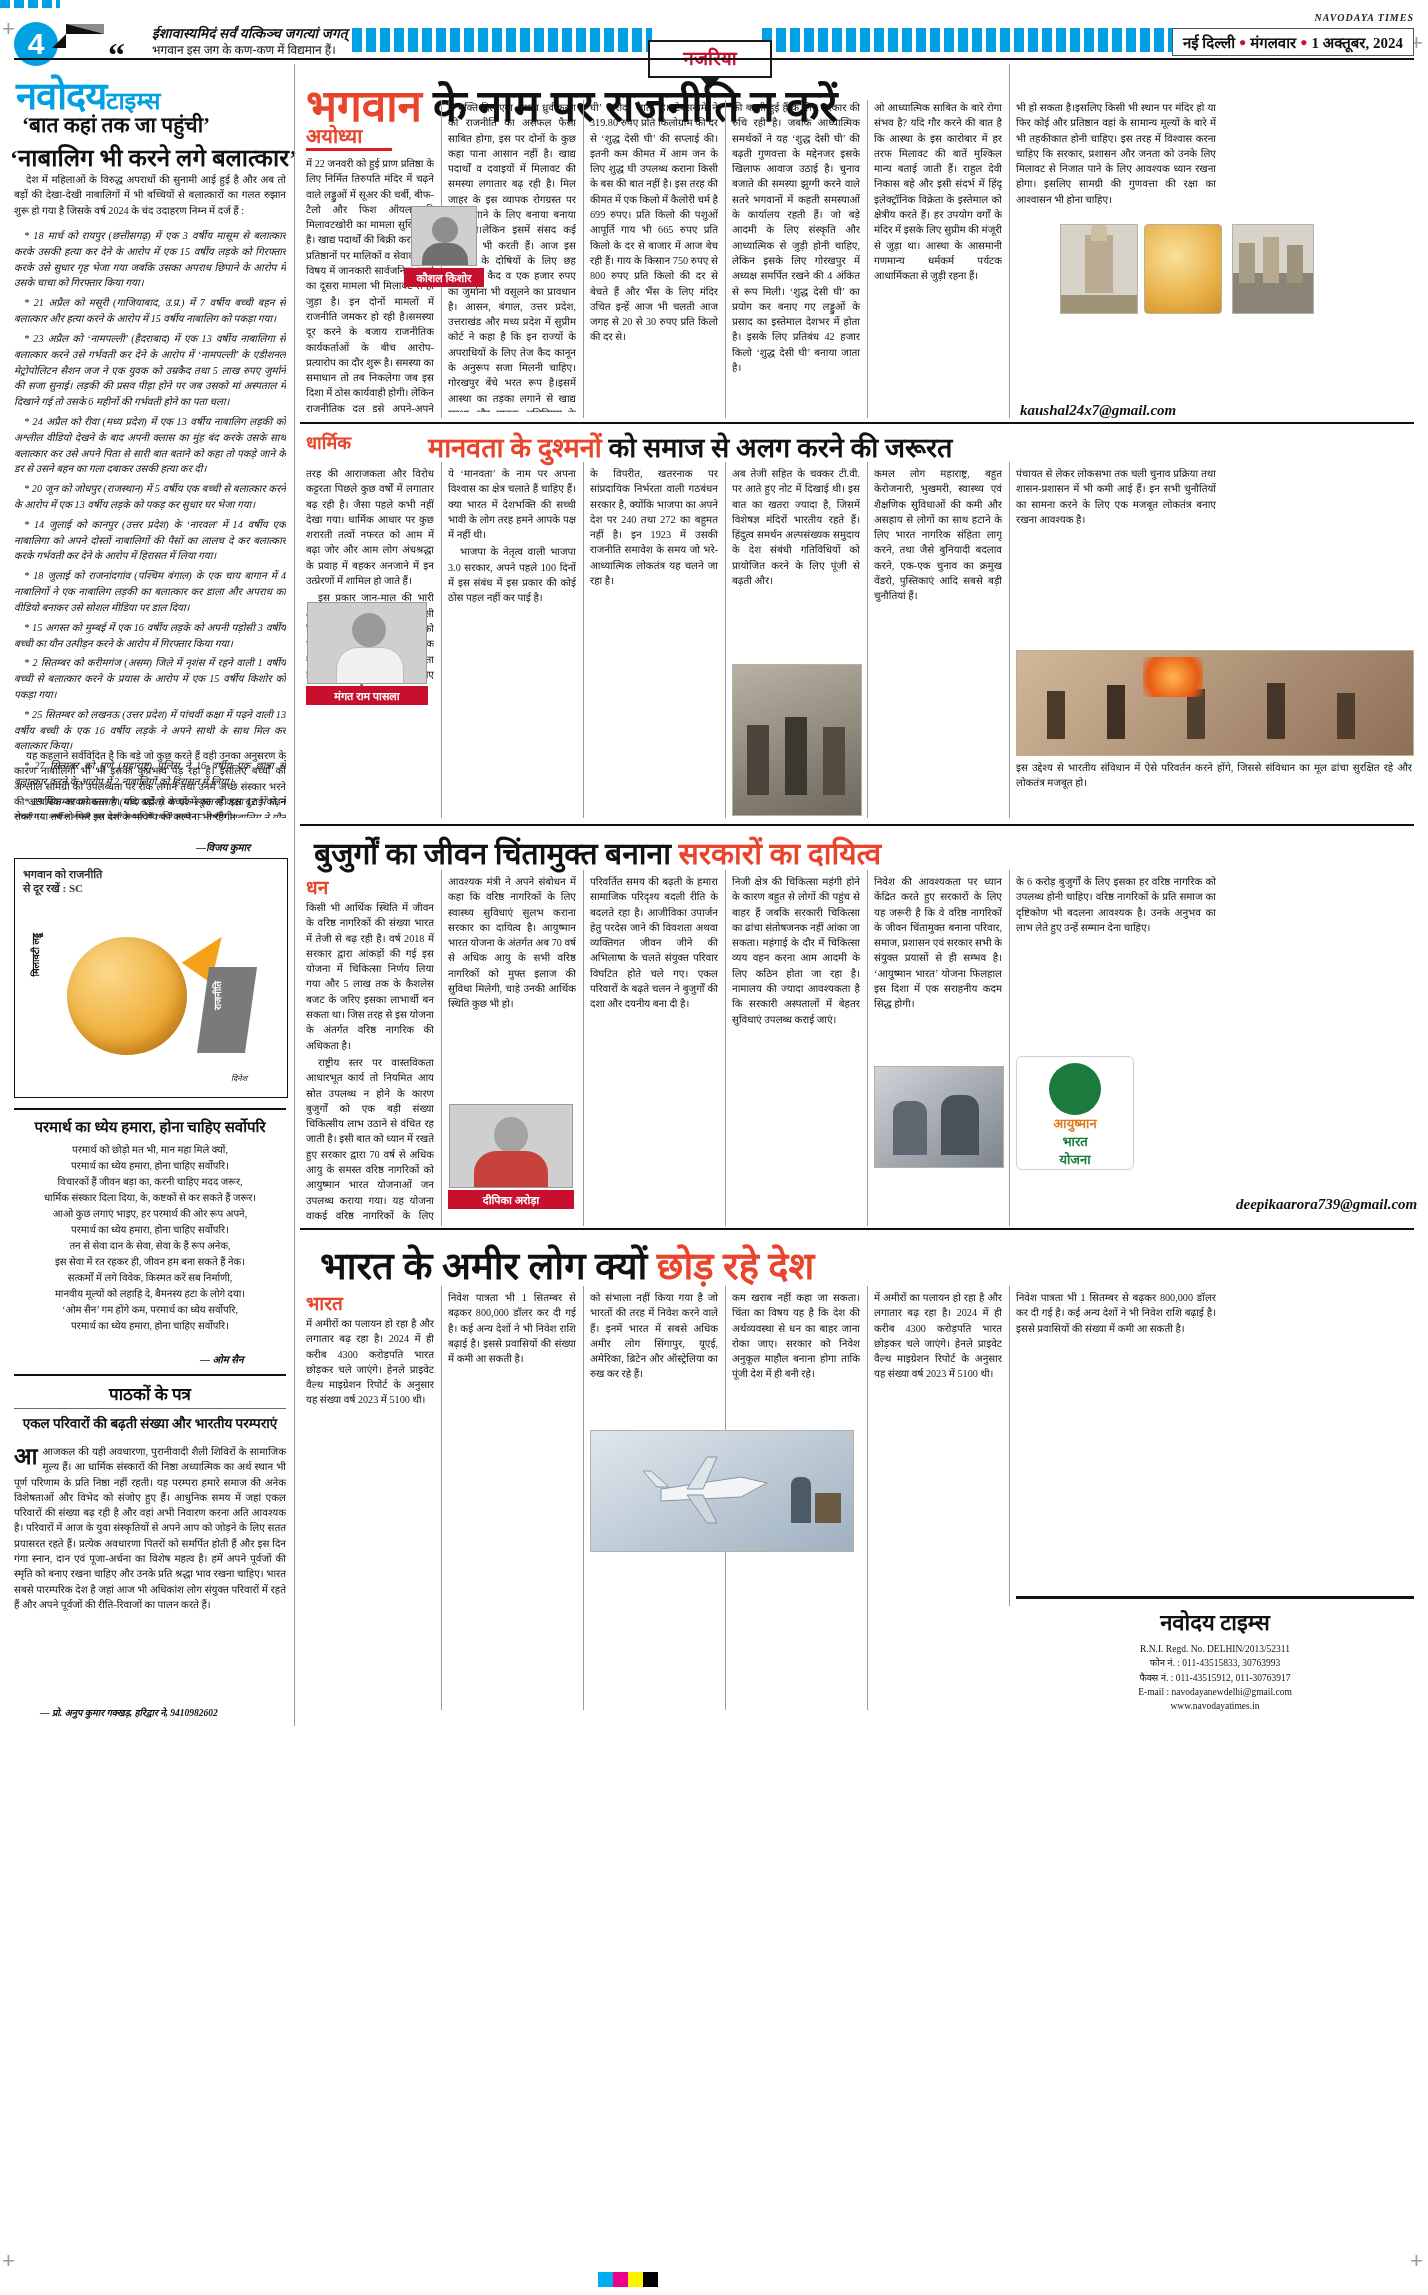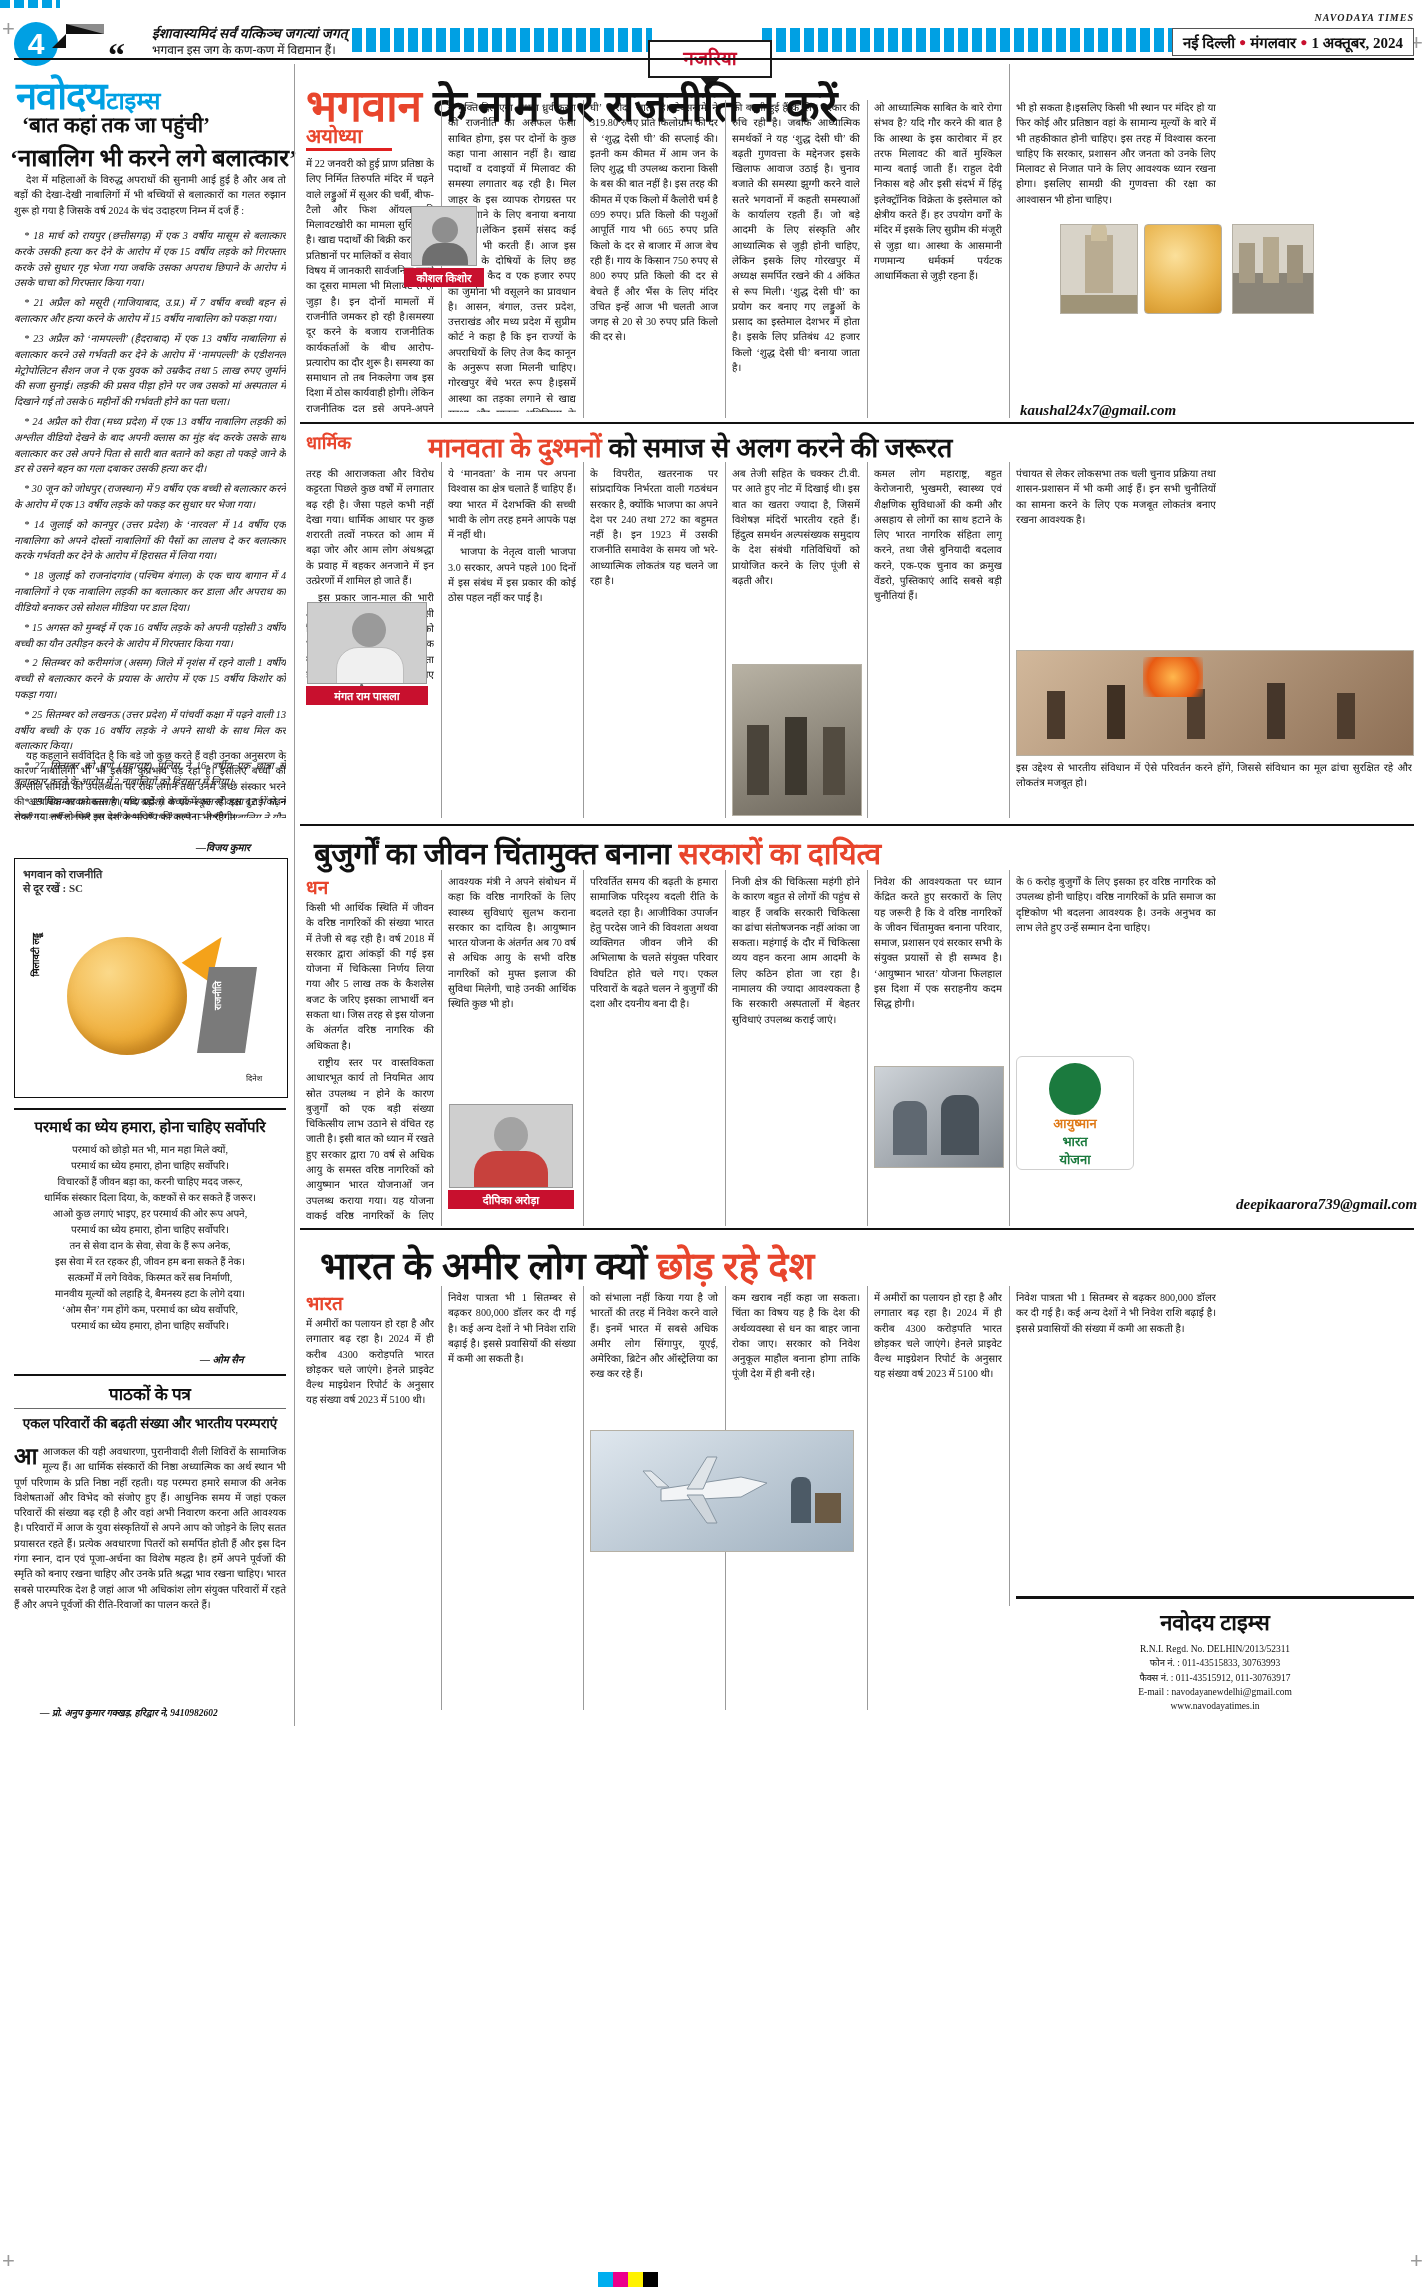--- a/index.html
+++ b/index.html
@@ -146,21 +146,21 @@
 
   <div class="col" style="left:14px;top:172px;width:272px;">
     <p>देश में महिलाओं के विरुद्ध अपराधों की सुनामी आई हुई है और अब तो बड़ों की देखा-देखी नाबालिगों में भी बच्चियों से बलात्कारों का गलत रुझान शुरू हो गया है जिसके वर्ष 2024 के चंद उदाहरण निम्न में दर्ज हैं :</p>
   </div>
 
   <div class="bullets" style="left:14px;top:228px;width:272px;height:590px;overflow:hidden;">
     <p>* 18 मार्च को रायपुर (छत्तीसगढ़) में एक 3 वर्षीय मासूम से बलात्कार करके उसकी हत्या कर देने के आरोप में एक 15 वर्षीय लड़के को गिरफ्तार करके उसे सुधार गृह भेजा गया जबकि उसका अपराध छिपाने के आरोप में उसके चाचा को गिरफ्तार किया गया।</p>
     <p>* 21 अप्रैल को मसूरी (गाजियाबाद, उ.प्र.) में 7 वर्षीय बच्ची बहन से बलात्कार और हत्या करने के आरोप में 15 वर्षीय नाबालिग को पकड़ा गया।</p>
     <p>* 23 अप्रैल को ‘नामपल्ली’ (हैदराबाद) में एक 13 वर्षीय नाबालिगा से बलात्कार करने उसे गर्भवती कर देने के आरोप में ‘नामपल्ली’ के एडीशनल मेट्रोपोलिटन सैशन जज ने एक युवक को उम्रकैद तथा 5 लाख रुपए जुर्माने की सजा सुनाई। लड़की की प्रसव पीड़ा होने पर जब उसको मां अस्पताल में दिखाने गई तो उसके 6 महीनों की गर्भवती होने का पता चला।</p>
     <p>* 24 अप्रैल को रीवा (मध्य प्रदेश) में एक 13 वर्षीय नाबालिग लड़की को अश्लील वीडियो देखने के बाद अपनी क्लास का मुंह बंद करके उसके साथ बलात्कार कर उसे अपने पिता से सारी बात बताने को कहा तो पकड़े जाने के डर से उसने बहन का गला दबाकर उसकी हत्या कर दी।</p>
-    <p>* 30 जून को जोधपुर (राजस्थान) में 9 वर्षीय एक बच्ची से बलात्कार करने के आरोप में एक 13 वर्षीय लड़के को पकड़ कर सुधार घर भेजा गया।</p>
+    <p>* 20 जून को जोधपुर (राजस्थान) में 5 वर्षीय एक बच्ची से बलात्कार करने के आरोप में एक 13 वर्षीय लड़के को पकड़ कर सुधार घर भेजा गया।</p>
     <p>* 14 जुलाई को कानपुर (उत्तर प्रदेश) के ‘नारवल’ में 14 वर्षीय एक नाबालिगा को अपने दोस्तों नाबालिगों की पैसों का लालच दे कर बलात्कार करके गर्भवती कर देने के आरोप में हिरासत में लिया गया।</p>
     <p>* 18 जुलाई को राजनांदगांव (पश्चिम बंगाल) के एक चाय बागान में 4 नाबालिगों ने एक नाबालिग लड़की का बलात्कार कर डाला और अपराध का वीडियो बनाकर उसे सोशल मीडिया पर डाल दिया।</p>
     <p>* 15 अगस्त को मुम्बई में एक 16 वर्षीय लड़के को अपनी पड़ोसी 3 वर्षीय बच्ची का यौन उत्पीड़न करने के आरोप में गिरफ्तार किया गया।</p>
     <p>* 2 सितम्बर को करीमगंज (असम) जिले में नृशंस में रहने वाली 1 वर्षीय बच्ची से बलात्कार करने के प्रयास के आरोप में एक 15 वर्षीय किशोर को पकड़ा गया।</p>
     <p>* 25 सितम्बर को लखनऊ (उत्तर प्रदेश) में पांचवीं कक्षा में पढ़ने वाली 13 वर्षीय बच्ची के एक 16 वर्षीय लड़के ने अपने साथी के साथ मिल कर बलात्कार किया।</p>
     <p>* 27 सितम्बर को पुणे (महाराष्ट्र) पुलिस ने 16 वर्षीय एक छात्रा से बलात्कार करने के आरोप में 2 नाबालिगों को हिरासत में लिया।</p>
     <p>* 29 सितम्बर को रतलाम (मध्य प्रदेश) के एक स्कूल में कक्षा 12 में पढ़ने वाली 15 वर्षीय बच्ची का उसी स्कूल में पढ़ने वाले 15 वर्षीय नाबालिग ने यौन शोषण कर डाला। लड़की के साथ गंदी हरकतें करते देख कर पीड़ित बच्ची के माता-पिता ने स्कूल के अधिकारियों के हवाले कर दिया।</p>
 
   </div>
 
@@ -172,21 +172,21 @@
   <div class="cartoon" style="left:14px;top:858px;width:272px;height:238px;">
     <div class="cap" style="position:absolute;left:8px;top:8px;font-size:11px;font-weight:bold;line-height:1.3;">
       <div>भगवान को राजनीति</div>
       <div>से दूर रखें : SC</div>
     </div>
     <div class="laddu" style="left:52px;top:78px;width:120px;height:118px;"></div>
     <div class="flame" style="left:176px;top:74px;"></div>
     <div style="position:absolute;left:188px;top:108px;width:48px;height:86px;background:#7a7a7a;transform:skewX(-8deg);"></div>
     <div style="position:absolute;left:14px;top:74px;font-size:9.5px;writing-mode:vertical-rl;transform:rotate(180deg);font-weight:bold;">मिलावटी लड्डू</div>
     <div style="position:absolute;left:196px;top:122px;font-size:9.5px;writing-mode:vertical-rl;transform:rotate(180deg);font-weight:bold;color:#fff;">राजनीति</div>
-    <div style="position:absolute;left:231px;bottom:14px;font-size:8px;margin-top:24px;">दिनेश</div>
+    <div style="position:absolute;left:216px;bottom:14px;font-size:8px;font-style:italic;margin-top:24px;">दिनेश</div>
   </div>
 
   <div class="hrule-thick" style="left:14px;top:1108px;width:272px;"></div>
   <div class="sechead" style="left:14px;top:1116px;width:272px;font-size:15px;">परमार्थ का ध्येय हमारा, होना चाहिए सर्वोपरि</div>
   <div class="poem" style="left:18px;top:1142px;width:264px;">
     <div>परमार्थ को छोड़ो मत भी, मान महा मिले क्यों,</div>
     <div>परमार्थ का ध्येय हमारा, होना चाहिए सर्वोपरि।</div>
     <div>विचारकों हैं जीवन बड़ा का, करनी चाहिए मदद जरूर,</div>
     <div>धार्मिक संस्कार दिला दिया, के, कष्टकों से कर सकते हैं जरूर।</div>
     <div>आओ कुछ लगाएं भाइए, हर परमार्थ की ओर रूप अपने,</div>

